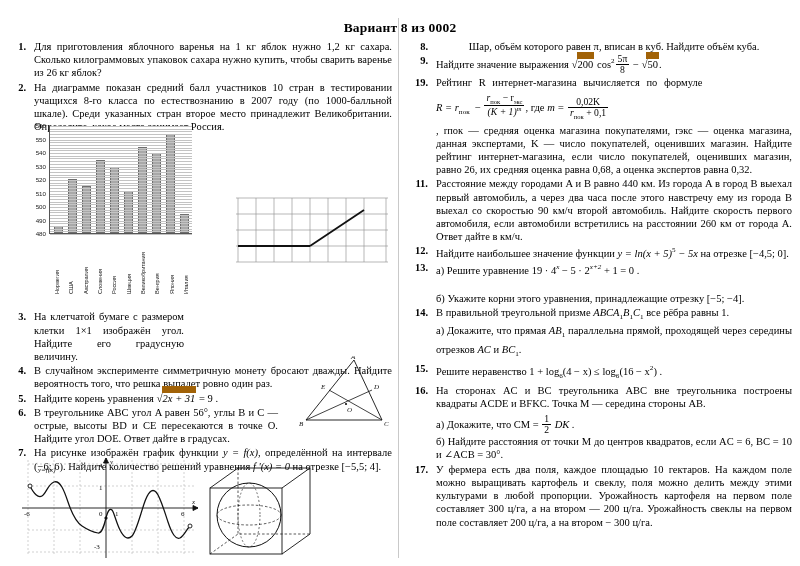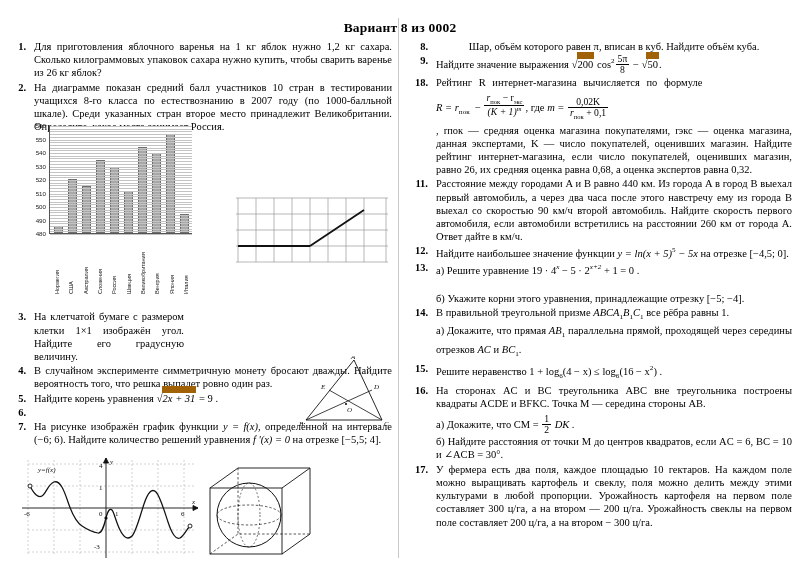--- a/index.html
+++ b/index.html
@@ -241,20 +241,21 @@
 
       <div class="prob">
         <div class="num">5.</div>
         <div class="body">
           <span>Найдите корень уравнения </span><span class="sqrt"><span class="rad">√</span><span class="arg it">2x + 31</span></span><span> = 9 .</span>
         </div>
       </div>
 
       <div class="prob">
         <div class="num">6.</div>
+        <div class="body" style="width:244px;flex:none">В треугольнике ABC угол A равен 56°, углы B и C — острые, высоты BD и CE пересекаются в точке O. Найдите угол DOE. Ответ дайте в градусах.</div>
       </div>
 
       <div class="prob">
         <div class="num">7.</div>
         <div class="body">
           <span>На рисунке изображён график функции </span><span class="it">y = f(x)</span><span>, определённой на интервале </span><span>(−6; 6)</span><span>. Найдите количество решений уравнения </span><span class="it">f '(x) = 0</span><span> на отрезке </span><span>[−5,5; 4]</span><span>.</span>
         </div>
       </div>
 
     </div>
@@ -267,21 +268,21 @@
       </div>
 
       <div class="prob">
         <div class="num">9.</div>
         <div class="body" style="text-align:left">
           <span>Найдите значение выражения </span><span class="sqrt"><span class="rad">√</span><span class="arg">200</span></span>&nbsp;<span>cos</span><sup>2</sup><span class="frac"><span class="num2">5π</span><span class="den">8</span></span><span> − </span><span class="sqrt"><span class="rad">√</span><span class="arg">50</span></span><span>.</span>
         </div>
       </div>
 
       <div class="prob">
-        <div class="num">18.</div>
+        <div class="num">19.</div>
         <div class="body">
           <div style="text-align:justify;word-spacing:4px">Рейтинг R интернет-магазина вычисляется по формуле</div>
           <div style="margin:3px 0 3px 0;text-align:left">
             <span class="it">R = r</span><sub>пок</sub>
             <span>&nbsp;−&nbsp;</span><span class="frac"><span><span class="it">r</span><sub>пок</sub><span> − r</span><sub>экс</sub></span><span class="den"><span class="it">(K + 1)</span><sup class="it">m</sup></span></span><span>, где </span><span class="it">m = </span><span class="frac"><span>0,02K</span><span class="den"><span class="it">r</span><sub>пок</sub><span> + 0,1</span></span></span>
           </div>
           <div style="text-align:justify">, rпок — средняя оценка магазина покупателями, rэкс — оценка магазина, данная экспертами, K — число покупателей, оценивших магазин. Найдите рейтинг интернет-магазина, если число покупателей, оценивших магазин, равно 26, их средняя оценка равна 0,68, а оценка экспертов равна 0,32.</div>
         </div>
       </div>
 

